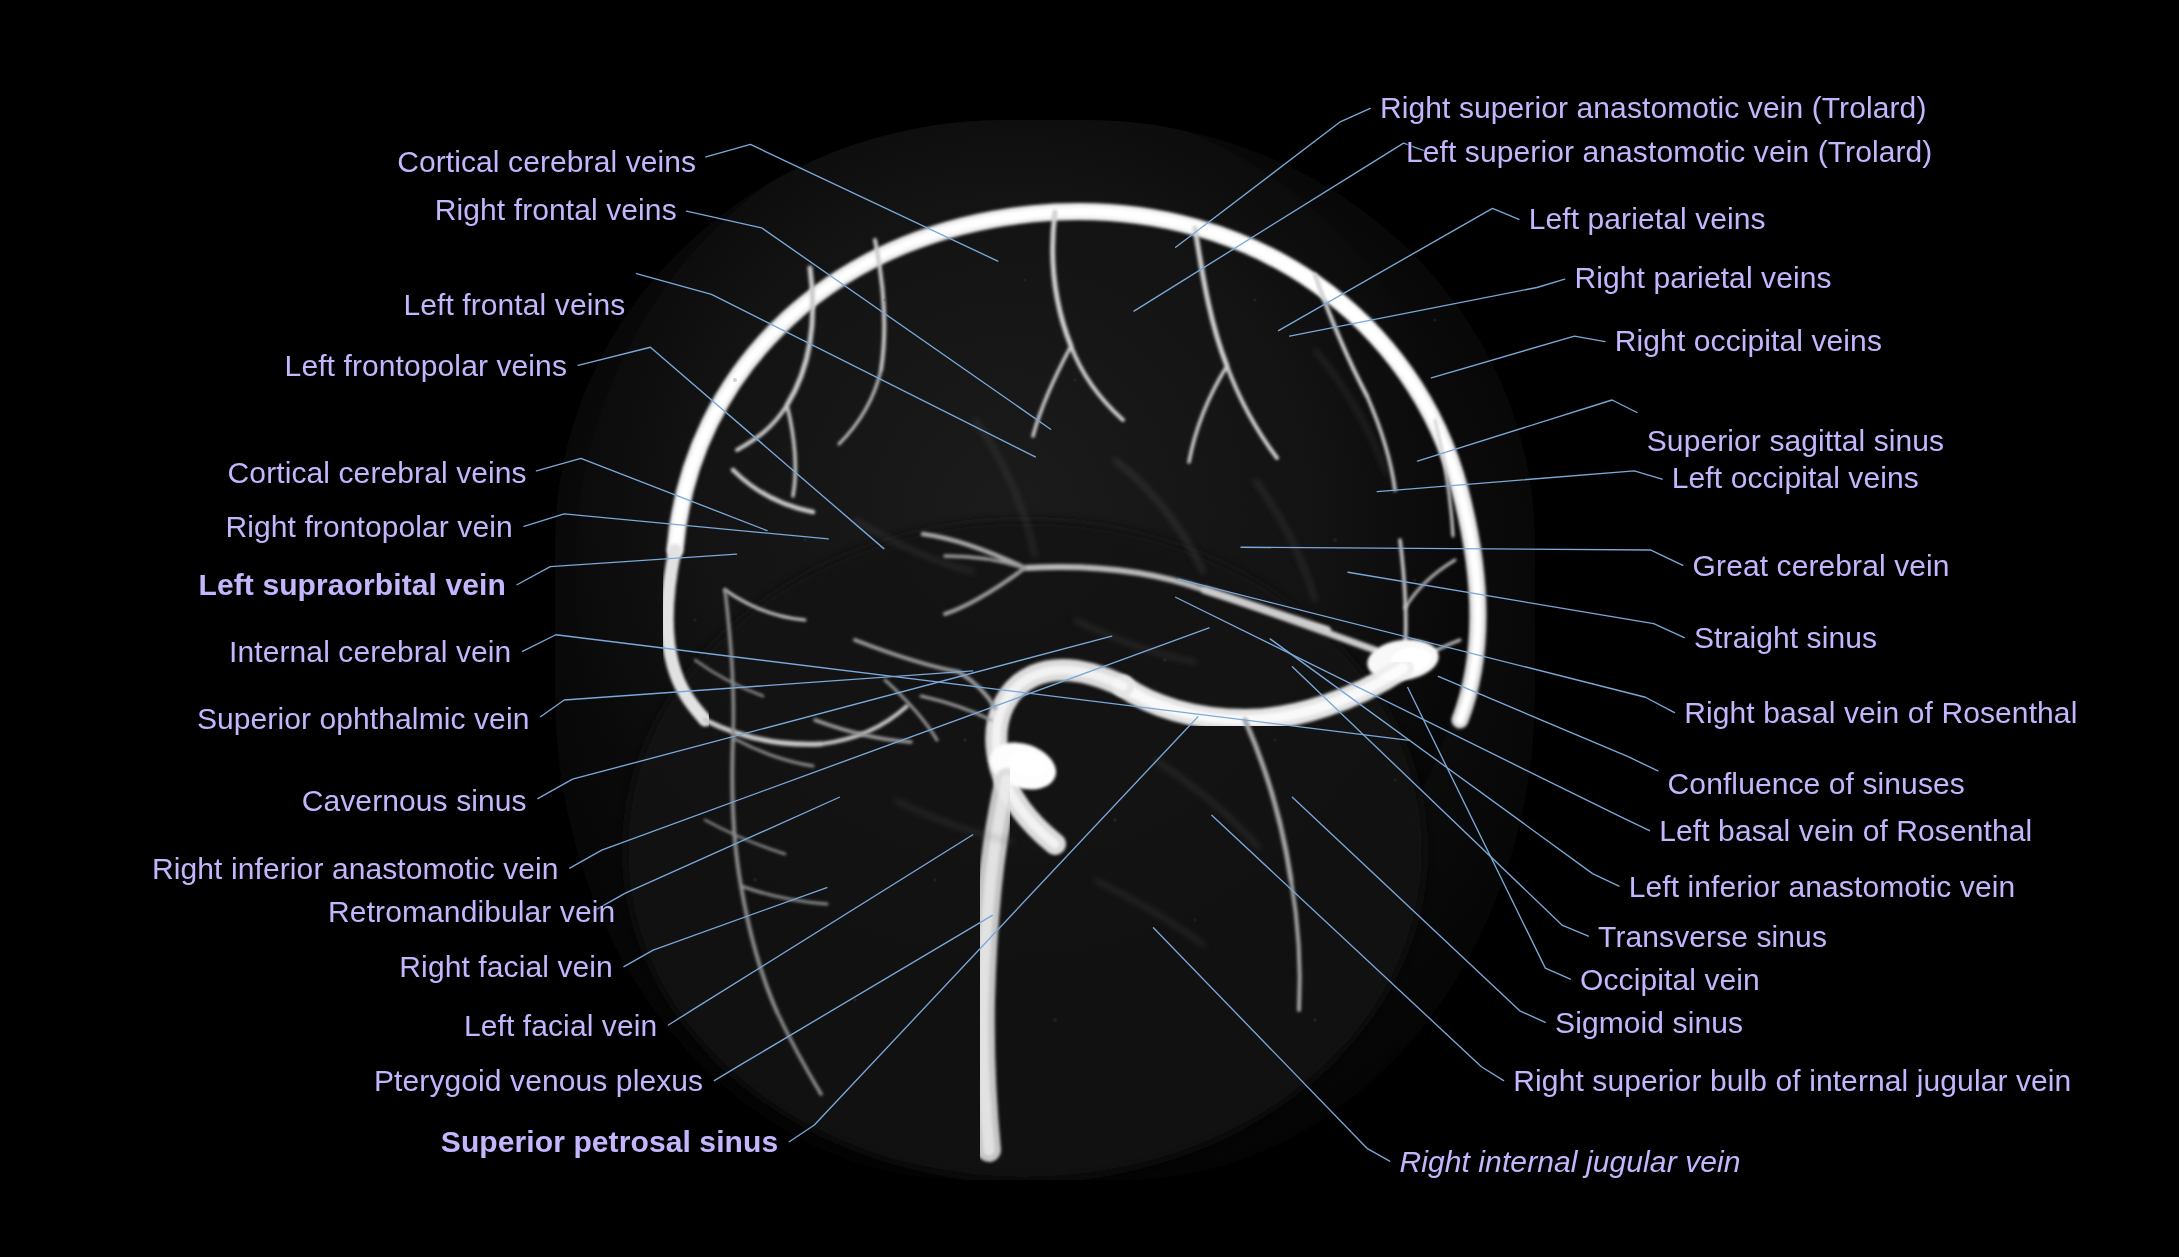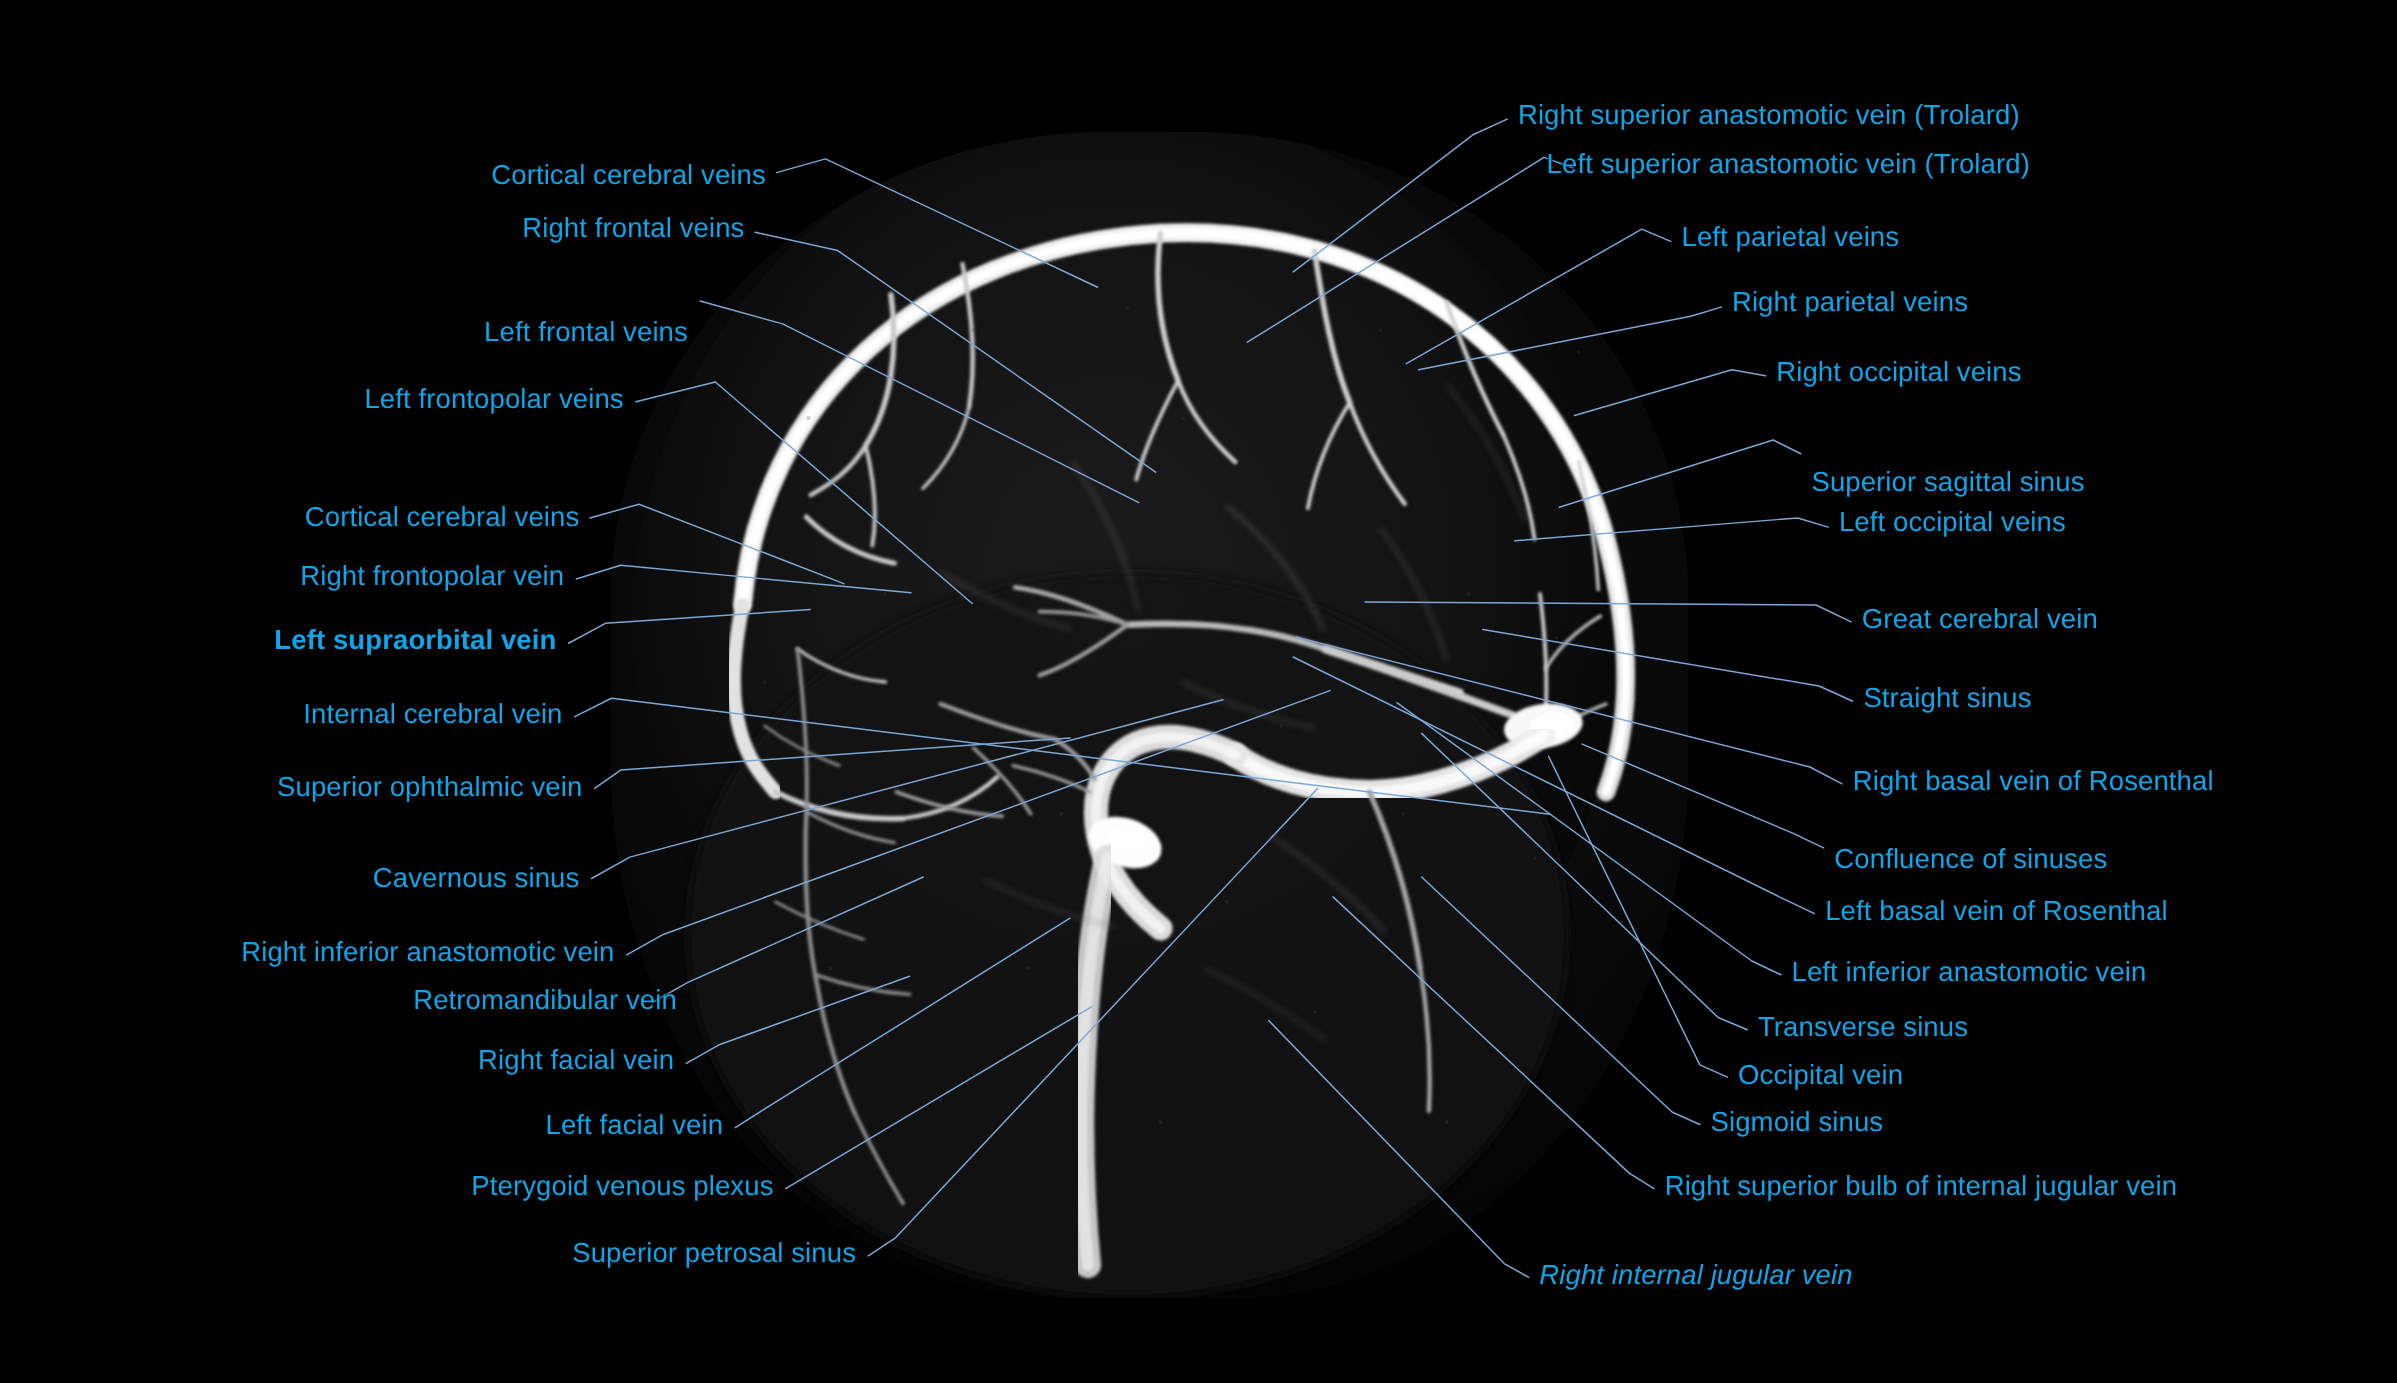--- a/index.html
+++ b/index.html
@@ -22,23 +22,23 @@
     filter:contrast(1.02);
   }
   #scan svg{display:block;width:100%;height:100%;}
 
   
   #leads{position:absolute;left:0;top:0;width:2179px;height:1257px;pointer-events:none;}
 
   
   .lbl{
     position:absolute;
-    font-size:25px;
+    font-size:30px;
     line-height:1.05;
-    color:#0ea5e9;
+    color:#c4b5fd;
     white-space:nowrap;
     letter-spacing:.1px;
     text-shadow:0 0 2px #000, 0 0 3px #000;
   }
   .lbl.r{ text-align:left; }
   .lbl.l{ text-align:right; }
   .lbl.l{ transform:translateX(-100%); }
 </style>
 </head>
 <body>
@@ -259,21 +259,21 @@
       <div class="lbl l" style="left: 512.788px; top: 510.968px;">Right frontopolar vein</div>
       <div class="lbl l" style="left: 505.839px; top: 569.304px; font-weight: bold;">Left supraorbital vein</div>
       <div class="lbl l" style="left: 511.398px; top: 635.973px;">Internal cerebral vein</div>
       <div class="lbl l" style="left: 529.464px; top: 702.643px;">Superior ophthalmic vein</div>
       <div class="lbl l" style="left: 526.684px; top: 784.591px;">Cavernous sinus</div>
       <div class="lbl l" style="left: 558.647px; top: 852.65px;">Right inferior anastomotic vein</div>
       <div class="lbl l" style="left: 582.271px; top: 895.707px; margin-left: 33px;">Retromandibular vein</div>
       <div class="lbl l" style="left: 612.844px; top: 951.265px;">Right facial vein</div>
       <div class="lbl l" style="left: 657.313px; top: 1009.6px;">Left facial vein</div>
       <div class="lbl l" style="left: 703.172px; top: 1065.16px;">Pterygoid venous plexus</div>
-      <div class="lbl l" style="left: 778.214px; top: 1126.27px;">Superior petrosal sinus</div>
+      <div class="lbl l" style="left: 778.214px; top: 1126.27px; font-weight: bold;">Superior petrosal sinus</div>
     </div>
   <div id="labels-right">
       <div class="lbl r" style="left: 1379.94px; top: 91.505px;">Right superior anastomotic vein (Trolard)</div>
       <div class="lbl r" style="left: 1406px; top: 135.951px;">Left superior anastomotic vein (Trolard)</div>
       <div class="lbl r" style="left: 1528.64px; top: 202.621px;">Left parietal veins</div>
       <div class="lbl r" style="left: 1574.49px; top: 262.346px;">Right parietal veins</div>
       <div class="lbl r" style="left: 1614.79px; top: 324.849px;">Right occipital veins</div>
       <div class="lbl r" style="left: 1646.76px; top: 395.685px; margin-top: 29px;">Superior sagittal sinus</div>
       <div class="lbl r" style="left: 1671.77px; top: 462.355px;">Left occipital veins</div>
       <div class="lbl r" style="left: 1692.62px; top: 549.859px;">Great cerebral vein</div>

